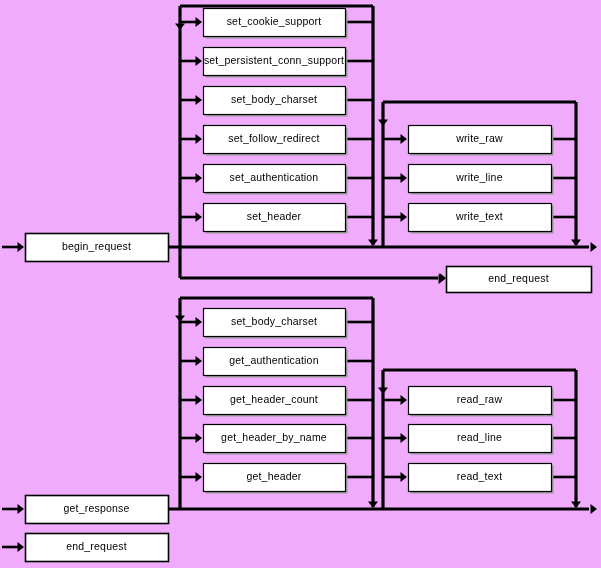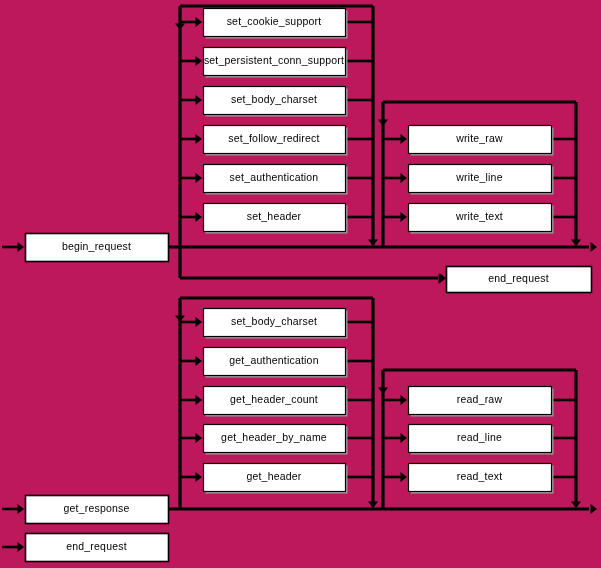--- a/index.html
+++ b/index.html
@@ -1,17 +1,17 @@
 <!DOCTYPE html>
 <html><head>
 <meta charset="utf-8">
 <style>
   html,body{margin:0;padding:0;background:#ffffff;}
   body{width:601px;height:568px;overflow:hidden;font-family:"Liberation Sans",sans-serif;}
-  #diagram{position:relative;width:601px;height:568px;background:#be185d;}
+  #diagram{position:relative;width:601px;height:568px;background:#f0abfc;}
   svg{display:block;position:absolute;left:0;top:0;}
   .node-label{
     font-family:"Liberation Sans",sans-serif;
     font-size:10.5px;
     fill:#000000;
     text-anchor:middle;
     dominant-baseline:middle;
     letter-spacing:0.2px;
   }
   .boxface{fill:#ffffff;stroke:#000000;stroke-width:1.2;}

